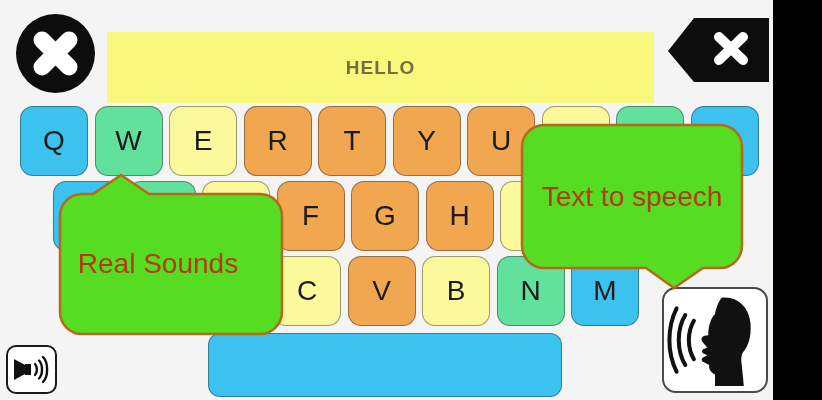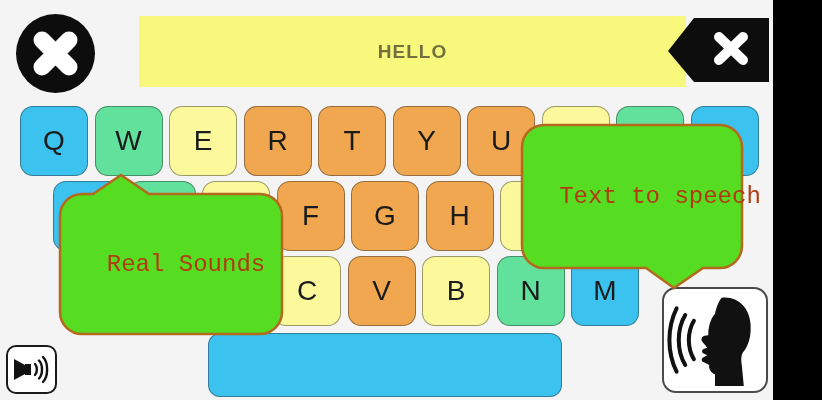--- a/index.html
+++ b/index.html
@@ -13,26 +13,25 @@
     position:absolute;right:0;top:0;width:49px;height:400px;
     background:var(--side-bar,#000);
   }
   
   #close-btn{
     position:absolute;left:16px;top:14px;width:79px;height:79px;
     border-radius:50%;background:var(--button-black,#0d0d0d);
     display:flex;align-items:center;justify-content:center;cursor:pointer;
   }
   #text-display{
-    position:absolute;left:107px;top:16px;width:547px;height:71px;
+    position:absolute;left:107px;top:32px;width:547px;height:71px;
     background:var(--display-bg,#f8f87d);
     display:flex;align-items:center;justify-content:center;
     font-size:19px;font-weight:bold;letter-spacing:1px;
     color:var(--display-text-color,#72713e);
-    margin-left:32px;
   }
   #backspace-btn{position:absolute;left:666px;top:15px;width:105px;height:70px;cursor:pointer;}
   
   .key{
     position:absolute;width:68px;height:70px;border-radius:13px;
     border:1.5px solid rgba(40,40,40,.45);
     box-sizing:border-box;
     display:flex;align-items:center;justify-content:center;
     font-size:28px;color:var(--key-text,#1b1b1b);
     cursor:pointer;
@@ -54,23 +53,23 @@
     background:#fff;border:2.5px solid #4a4a4a;border-radius:14px;
     box-sizing:border-box;cursor:pointer;
     display:flex;align-items:center;justify-content:center;
   }
   
   .bubble-svg{position:absolute;overflow:visible;}
   #bubble-real-sounds-svg{left:55px;top:170px;}
   #bubble-tts-svg{left:517px;top:120px;}
   .bubble-text{
     position:absolute;display:flex;align-items:center;justify-content:center;
-    font-family:Liberation Mono, monospace;font-size:24px;
+    font-family:Liberation Sans, sans-serif;font-size:28px;
     color:var(--bubble-text-color,#b33a10);
-    pointer-events:none;z-index:6;padding-left:28px;
+    pointer-events:none;z-index:6;
   }
   #bubble-real-sounds-text{left:48px;top:194px;width:220px;height:140px;}
   #bubble-tts-text{left:522px;top:125px;width:220px;height:143px;}
   .z-keys{z-index:1}.z-btns{z-index:3}.z-bubble{z-index:5}
 </style>
 </head>
 <body>
 
 <div id="screen">
 

